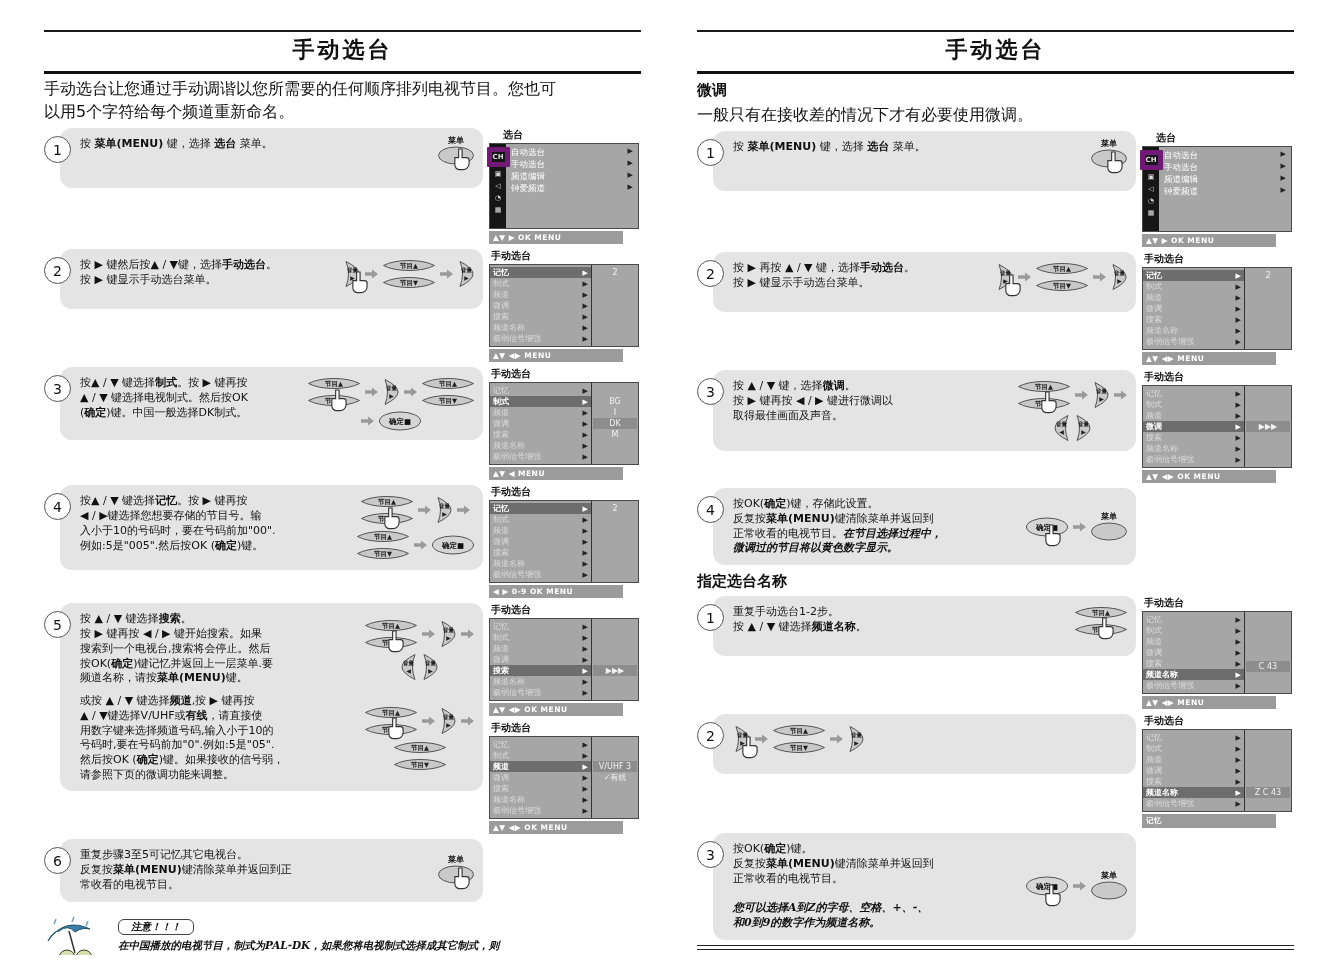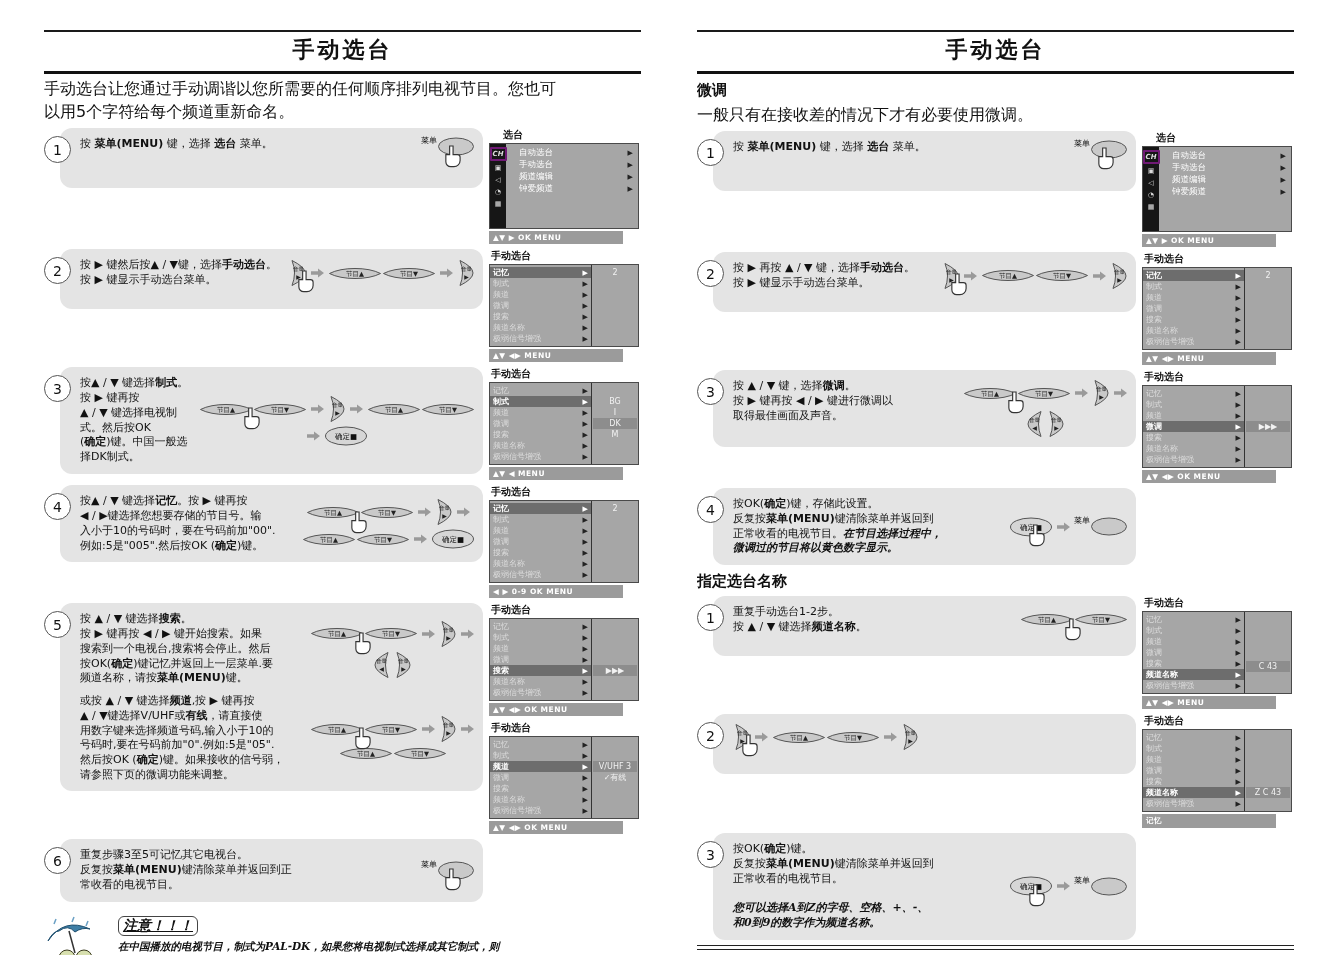--- a/index.html
+++ b/index.html
@@ -17,21 +17,21 @@
   .circle{position:absolute;left:0;top:8px;width:25px;height:25px;border:1.6px solid #555;border-radius:50%;
           background:#fff;display:flex;align-items:center;justify-content:center;font-size:14px;z-index:1;}
   .panel{flex:1;background:var(--c-panel);border-radius:12px;padding:9px 8px 9px 20px;display:flex;flex-direction:column;gap:8px;min-height:42px;}
   .part{display:flex;gap:4px;}
   .ptext{flex:1;font-size:11px;line-height:1.34;}
   .pbtns{flex:none;display:flex;flex-direction:column;gap:3px;align-items:center;justify-content:center;}
   .btnrow{display:flex;align-items:center;gap:3px;}
   .menucol{width:152px;flex:none;display:flex;flex-direction:column;gap:5px;}
   .handwrite{font-style:italic;font-weight:600;font-family:"DejaVu Serif","Liberation Serif",serif;}
   
-  .rbtn{position:relative;display:flex;flex-direction:row;align-items:flex-start;}
+  .rbtn{position:relative;display:flex;flex-direction:column;align-items:center;font-weight:bold;}
   .rbtn svg{display:block;}
   .rbtn-label{font-size:8px;line-height:1;margin-bottom:1px;}
   .hand{position:absolute;left:40%;top:38%;z-index:2;}
   .barrow{display:flex;align-items:center;}
   
   .tvmenu{width:150px;}
   .tvtitle{font-size:10px;font-weight:bold;margin:0 0 1px 2px;}
   .tvtitle.ind{margin-left:14px;}
   .tvbox{background:var(--c-menu);border:1px solid #4a4a4a;display:flex;}
   .tvleft{flex:1;padding:2px 0;}
@@ -40,27 +40,27 @@
   .tvrow .arr{color:#222;font-size:7px;}
   .tvrow.hl{background:var(--c-hl);color:#fff;font-weight:bold;}
   .tvrow.hl .arr{color:#fff;}
   .tvright{width:46px;border-left:1px solid #333;position:relative;}
   .tvval{position:absolute;left:1px;right:1px;height:11px;font-size:8px;color:#f2f2f2;display:flex;align-items:center;justify-content:center;white-space:nowrap;}
   .tvval.hl{background:var(--c-valhl);}
   .tvbar{width:84%;background:var(--c-bar);color:#fff;font-size:7.5px;font-weight:bold;padding:2px 4px;margin-top:2px;letter-spacing:.5px;white-space:nowrap;}
   .tvbox.ch{height:84px;}
   .chside{width:16px;background:var(--c-side);display:flex;flex-direction:column;align-items:center;padding-top:3px;gap:2px;}
   .chicon{color:#ddd;font-size:7px;height:10px;display:flex;align-items:center;}
-  .chicon.first{border:2px solid #701a75;padding:0 1px;font-weight:bold;border-radius:1px;font-style:italic;}
+  .chicon.first{border:5px solid #701a75;padding:0 1px;font-weight:bold;border-radius:1px;}
   .chitems{flex:1;padding:3px 2px;}
-  .chrow{height:12px;display:flex;align-items:center;font-size:8.5px;color:#fff;padding:0 3px;margin-left:8px;}
+  .chrow{height:12px;display:flex;font-size:8.5px;color:#fff;padding:0 3px;}
   .chrow .arr{color:#222;font-size:7px;}
   
   .note{display:flex;gap:8px;align-items:flex-start;margin-top:8px;}
-  .note-title{display:inline-block;border:1px solid #444;border-radius:6px;padding:0 4px;font-size:14px;background:#fff;margin-bottom:3px;text-decoration:underline;}
+  .note-title{display:inline-block;border:1px solid #444;border-radius:6px;padding:0 12px;font-size:10px;background:#fff;margin-bottom:3px;}
   .note-text{font-size:10.5px;line-height:1.5;white-space:pre-line;}
   
   .pfoot{margin-top:auto;padding-bottom:6px;}
   .frule{height:3px;border-top:1.3px solid #222;border-bottom:1.3px solid #222;}
   .pageno{text-align:center;font-size:12px;margin-top:6px;}
 </style>
 </head>
 <body>
 
 <div class="spread">

